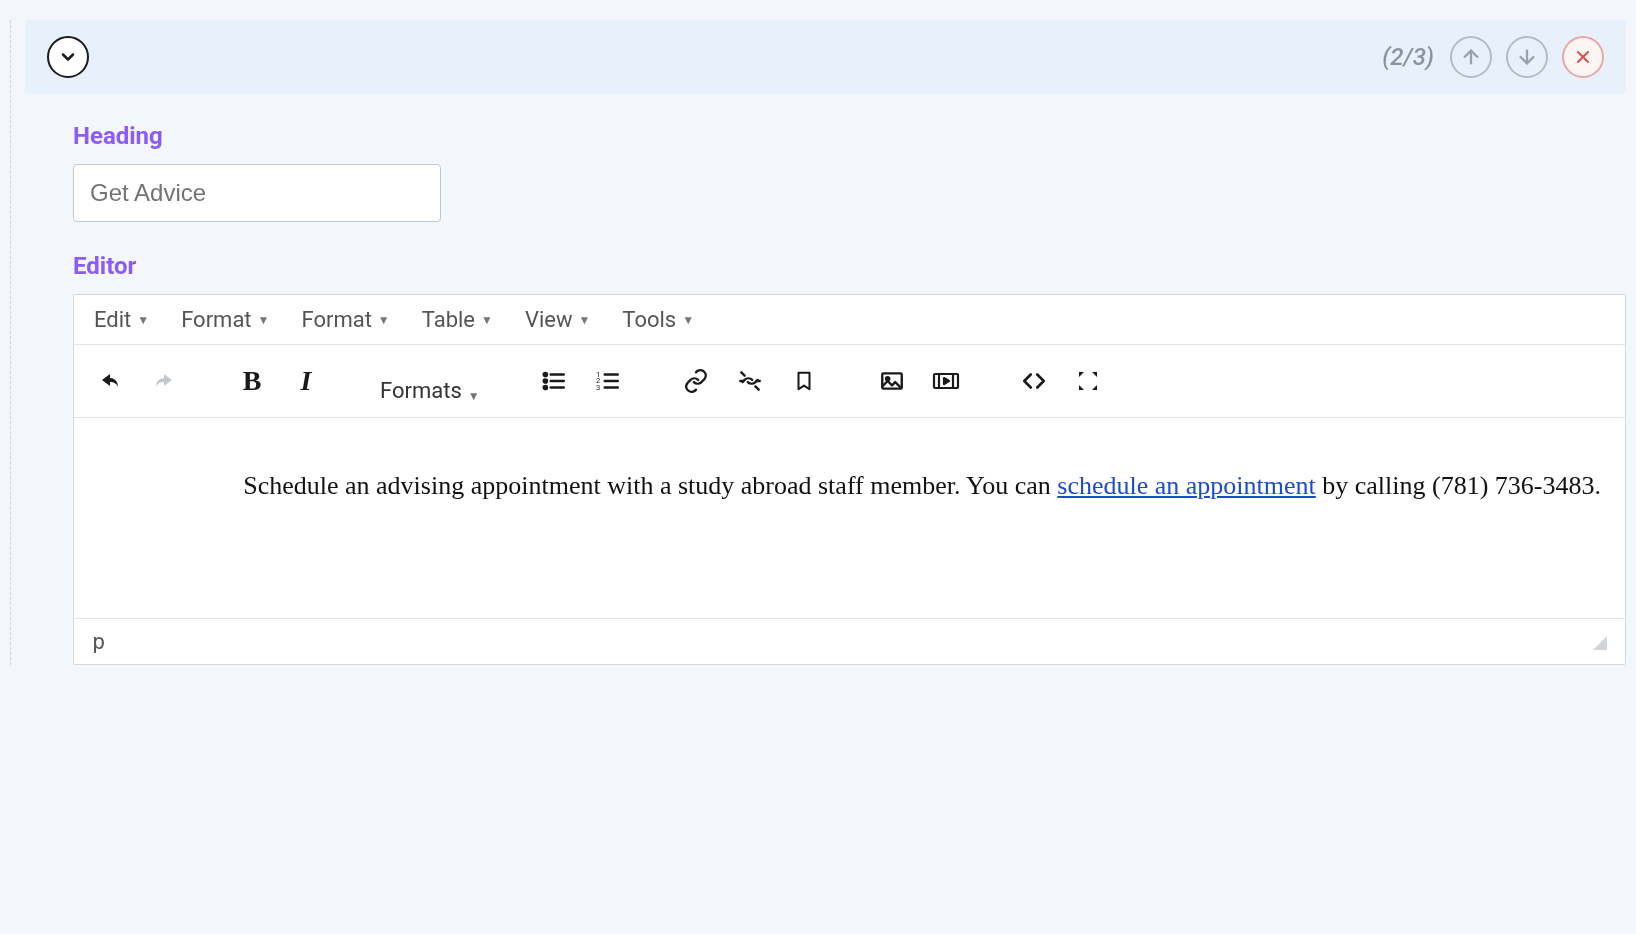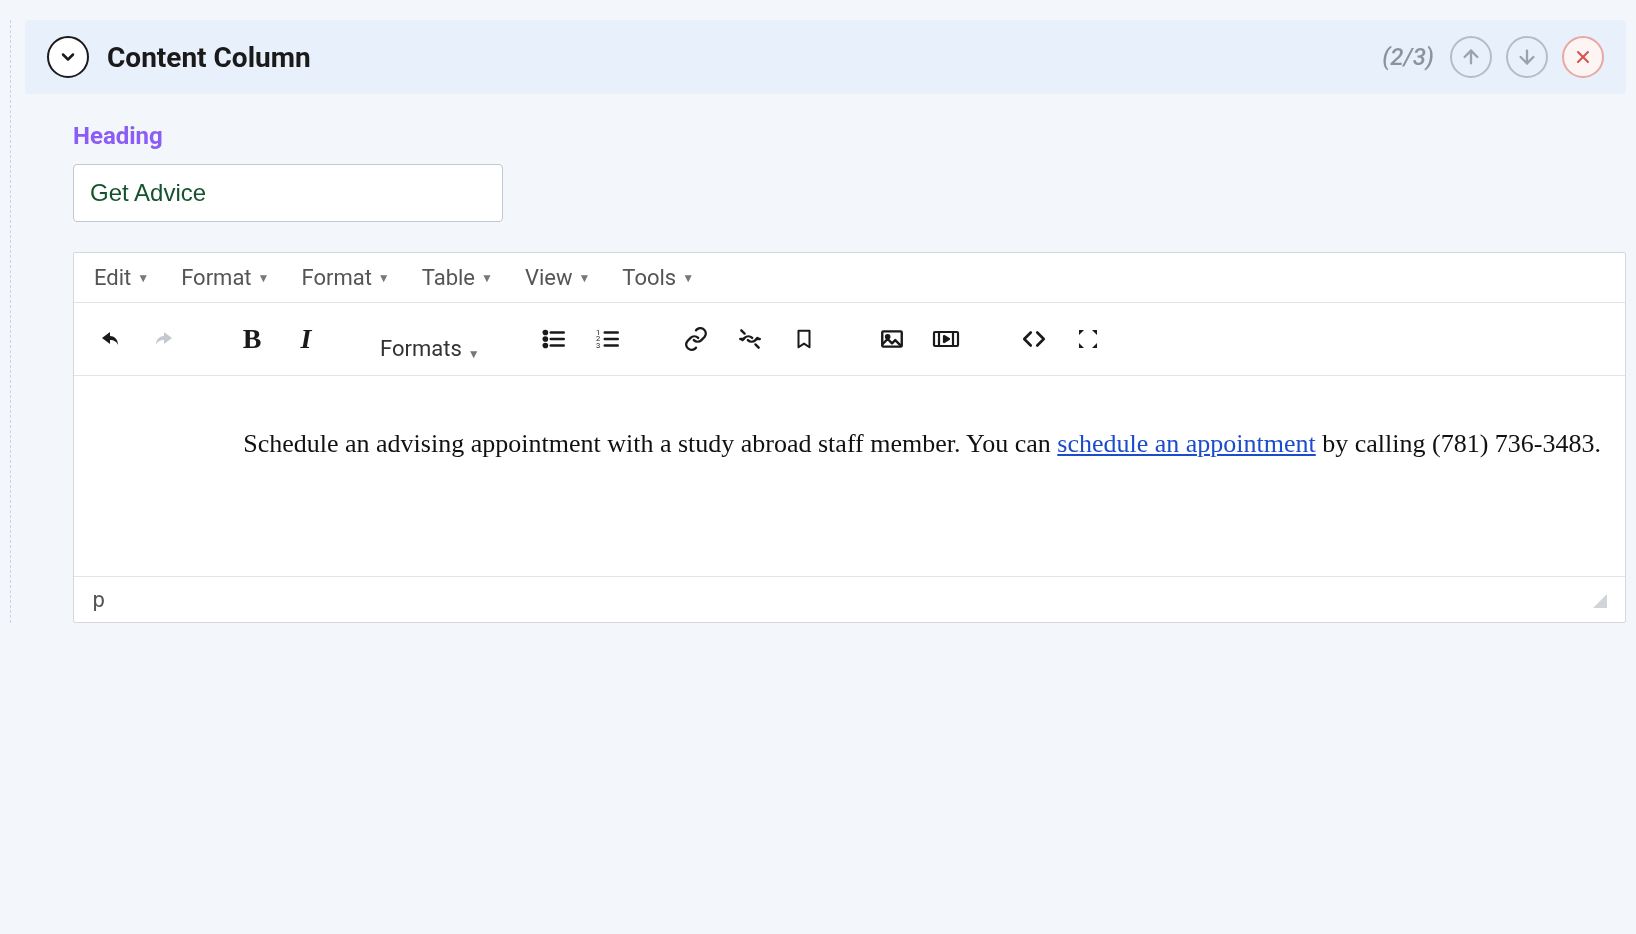--- a/index.html
+++ b/index.html
@@ -72,28 +72,28 @@
     padding-left: 48px;
     margin-bottom: 30px;
   }
   .field-label {
     font-size: 24px;
     color: #8b5cf6;
     margin-bottom: 14px;
     font-weight: 700;
   }
   .text-input {
-    width: 430px;
+    width: 368px;
     max-width: 100%;
     font-size: 24px;
     padding: 14px 16px;
     border: 1px solid #c2c8d0;
     border-radius: 4px;
     background: #fff;
-    color: #14532d;
+    color: #737373;
   }
   .editor-box {
     margin-left: 48px;
     background: #fff;
     border: 1px solid #d4d9e0;
     border-radius: 2px;
   }
   .menubar {
     display: flex;
     gap: 32px;
@@ -181,21 +181,20 @@
 
   <div class="panel-header">
     <div class="panel-header-left">
       <button class="collapse-btn">
         <span>
           <svg width="20" height="20" viewBox="0 0 24 24" fill="none" stroke="#1a1a1a" stroke-width="3" stroke-linecap="round" stroke-linejoin="round">
               <polyline points="6 9 12 15 18 9"></polyline>
             </svg>
         </span>
       </button>
-      <div class="panel-title">Content Column</div>
     </div>
     <div class="panel-header-right">
       <span class="counter">(2/3)</span>
       <button class="circ-btn">
         <span>
           <svg width="22" height="22" viewBox="0 0 24 24" fill="none" stroke="currentColor" stroke-width="2.5" stroke-linecap="round" stroke-linejoin="round">
               <line x1="12" y1="19" x2="12" y2="5"></line>
               <polyline points="5 12 12 5 19 12"></polyline>
             </svg>
         </span>
@@ -217,20 +216,23 @@
         </span>
       </button>
     </div>
   </div>
 
   <div class="field-block">
     <div class="field-label">Heading</div>
     <input class="text-input" type="text" value="Get Advice" style="">
   </div>
 
+  <div class="field-block" style="margin-bottom:14px;">
+    <div class="field-label">Editor</div>
+  </div>
 
   <div class="editor-box">
     <div class="menubar">
       <div class="menu-item">
           <span>Edit</span>
           <span class="caret">▼</span>
         </div>
       <div class="menu-item">
           <span>Format</span>
           <span class="caret">▼</span>

